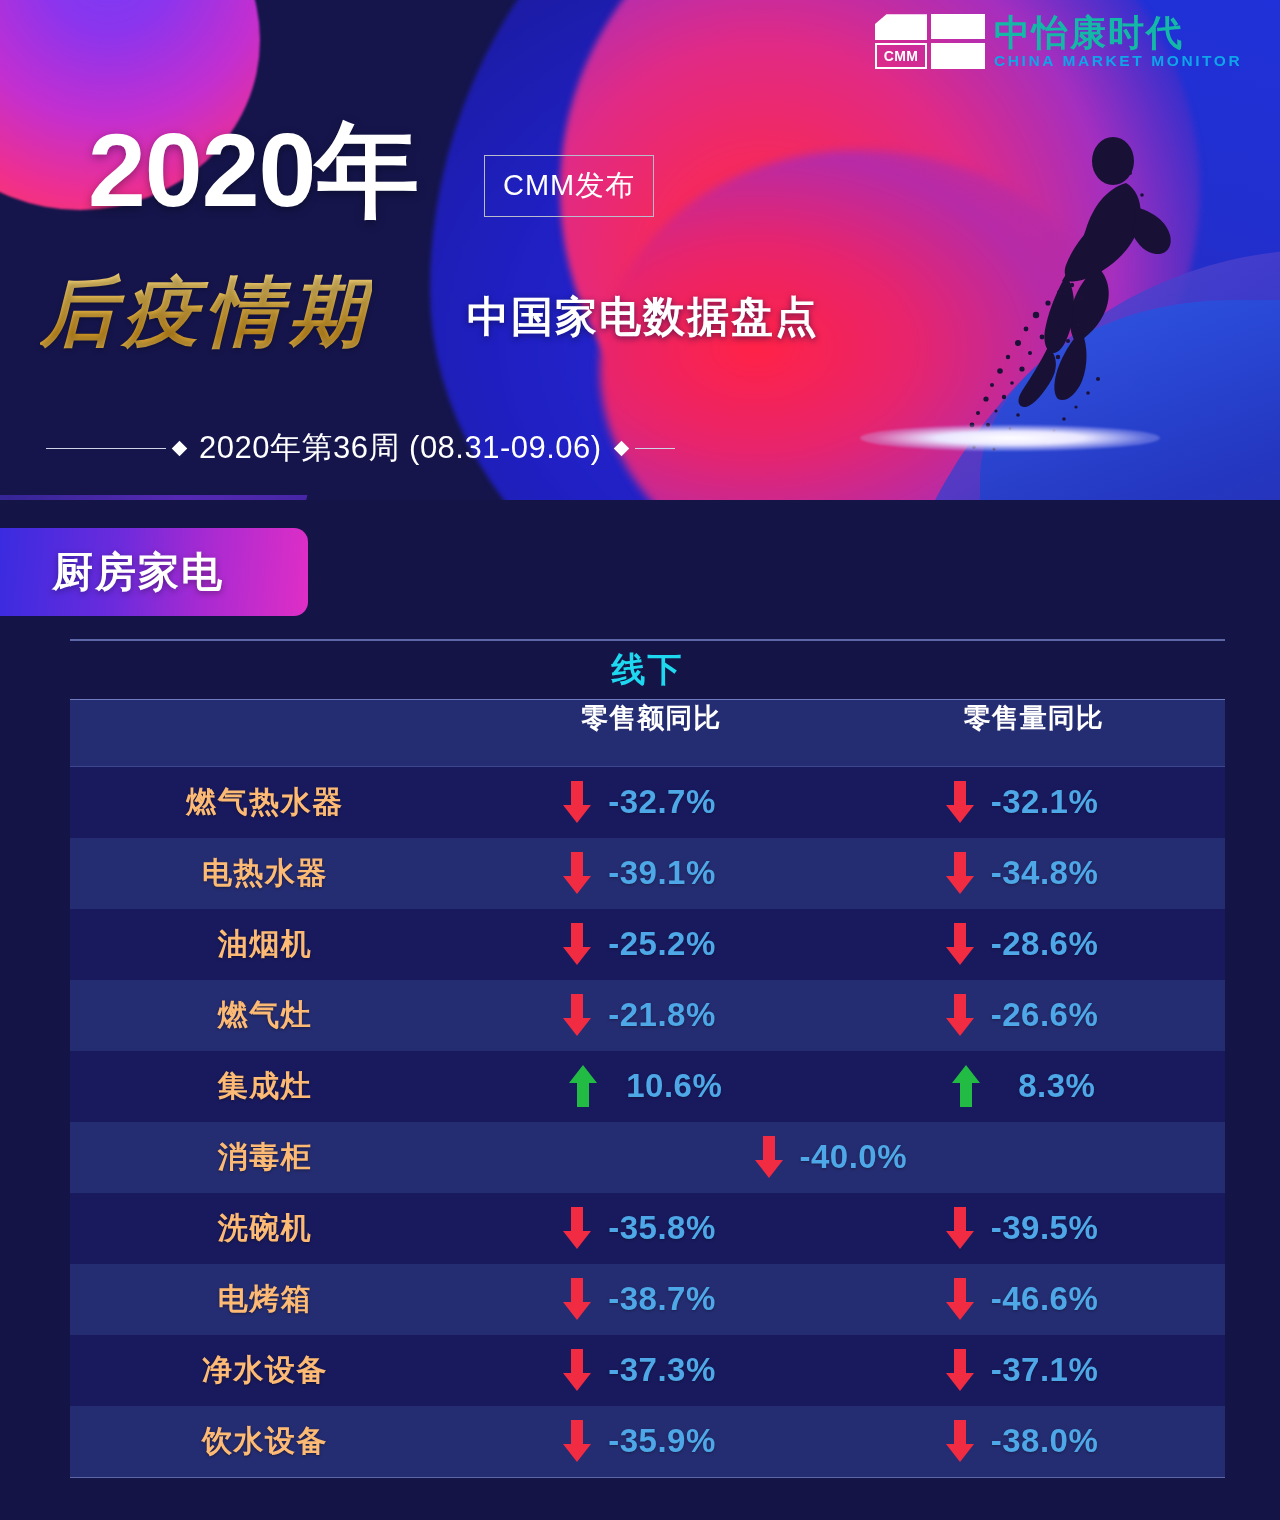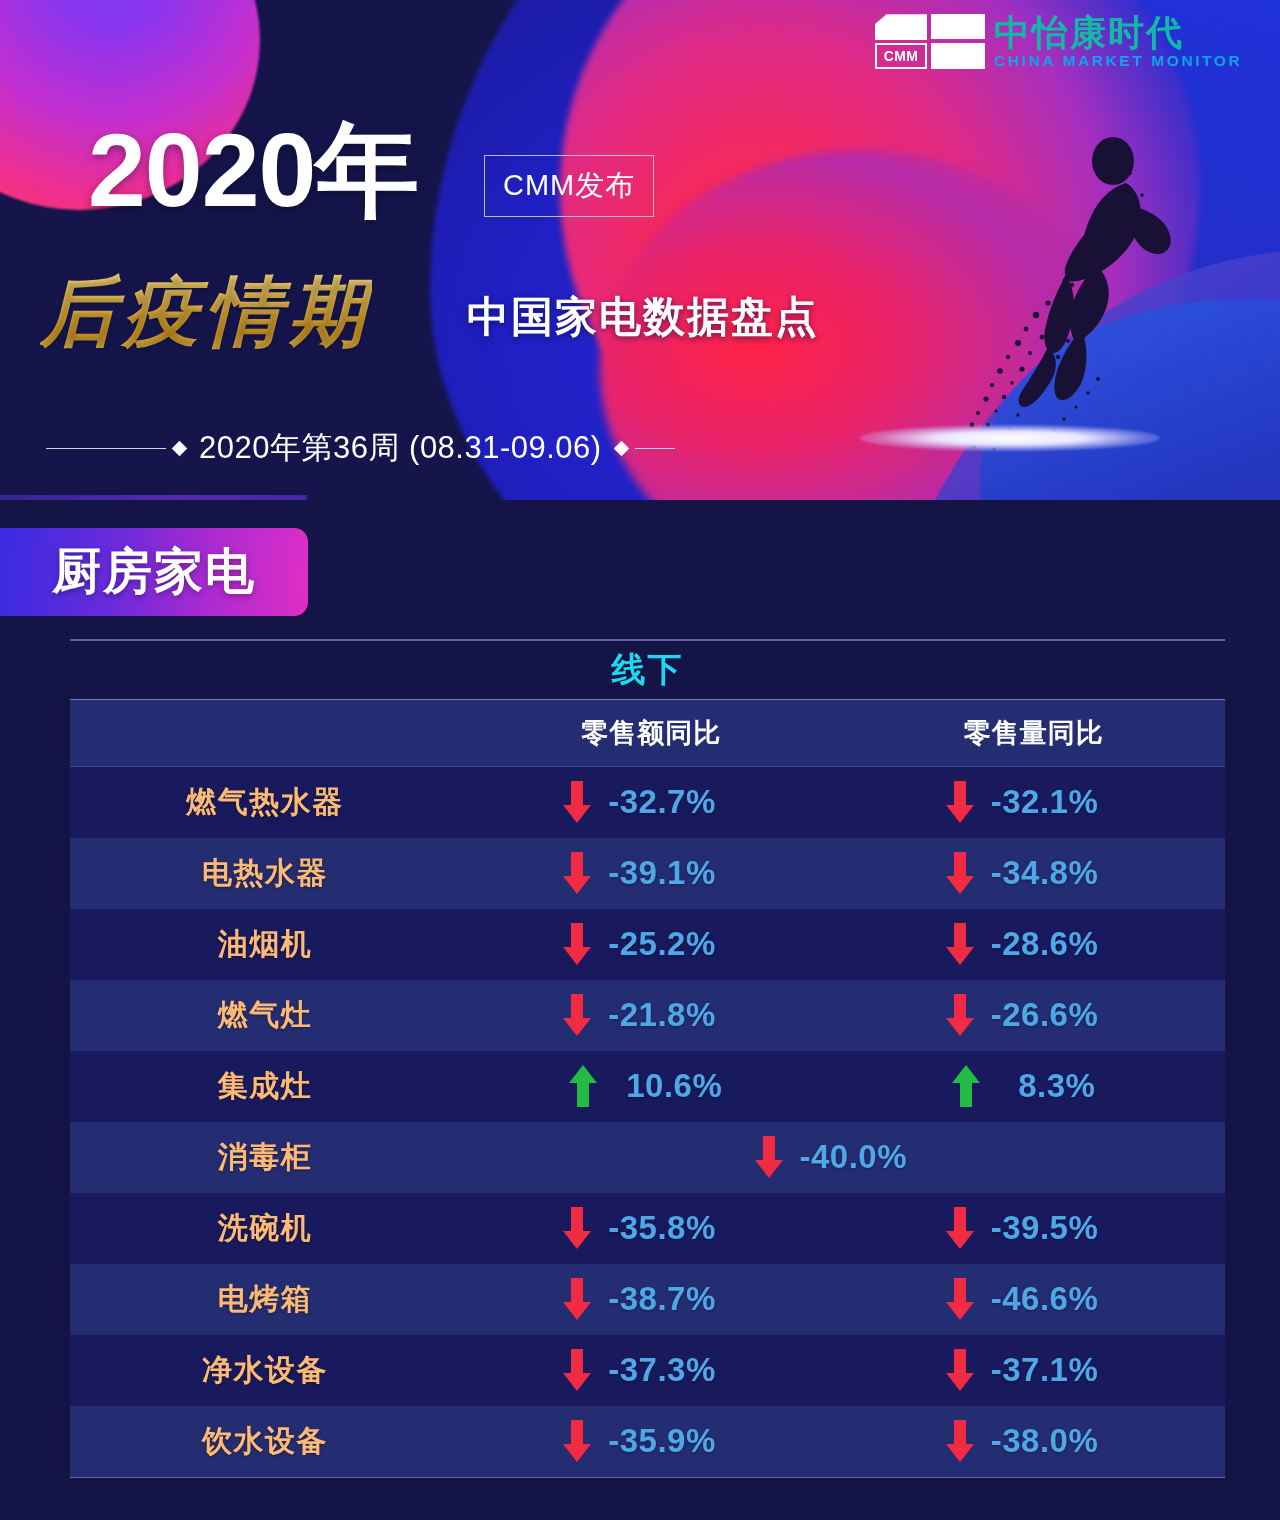--- a/index.html
+++ b/index.html
@@ -128,32 +128,32 @@
   .dl-text { color:#fff; font-size:31px; letter-spacing:.5px; white-space:nowrap; padding:0 6px; }
 
   
   .cat-badge {
     position:absolute; left:0; top:528px; width:308px; height:88px;
     border-radius:0 14px 14px 0;
     background:linear-gradient(95deg,#3a2be0 0%,#6b2bdc 38%,#a62ad2 65%,#e02ec6 100%);
     display:flex; align-items:center;
   }
   .cat-badge span {
-    margin-left:52px; color:#fff; font-size:49px; font-weight:bold; letter-spacing:2px;
+    margin-left:52px; color:#fff; font-size:41px; font-weight:bold; letter-spacing:2px;
     text-shadow:0 2px 6px rgba(0,0,0,.35);
   }
 
   
   .table { position:absolute; left:70px; top:639px; width:1155px; }
   .tbl-topline { height:1.5px; background:#6f7bbf; opacity:.8; }
   .channel-row { height:58px; display:flex; align-items:center; justify-content:center; }
   .channel-row span { color:#1ed8f0; font-size:34px; font-weight:bold; letter-spacing:2px; }
 
   .hdr-row {
-    height:68px; display:flex; align-items:center;
+    height:68px; display:flex; align-items:flex-start;
     background:#252d72; border-top:1.5px solid #6f7bbf; border-bottom:1px solid #3c478f;
   }
   .hdr-row .c1 { width:390px; }
   .hdr-row .c2, .hdr-row .c3 { flex:1; text-align:center; color:#fff; font-size:27px; font-weight:bold; letter-spacing:1px; }
 
   .data-row { height:71px; display:flex; align-items:center; }
   .data-row.alt { background:#252d72; }
   .data-row.norm { background:#191a5e; }
 
   .c1 { width:390px; text-align:center; color:#fdba74; font-size:30px; font-weight:bold; letter-spacing:1.5px;

